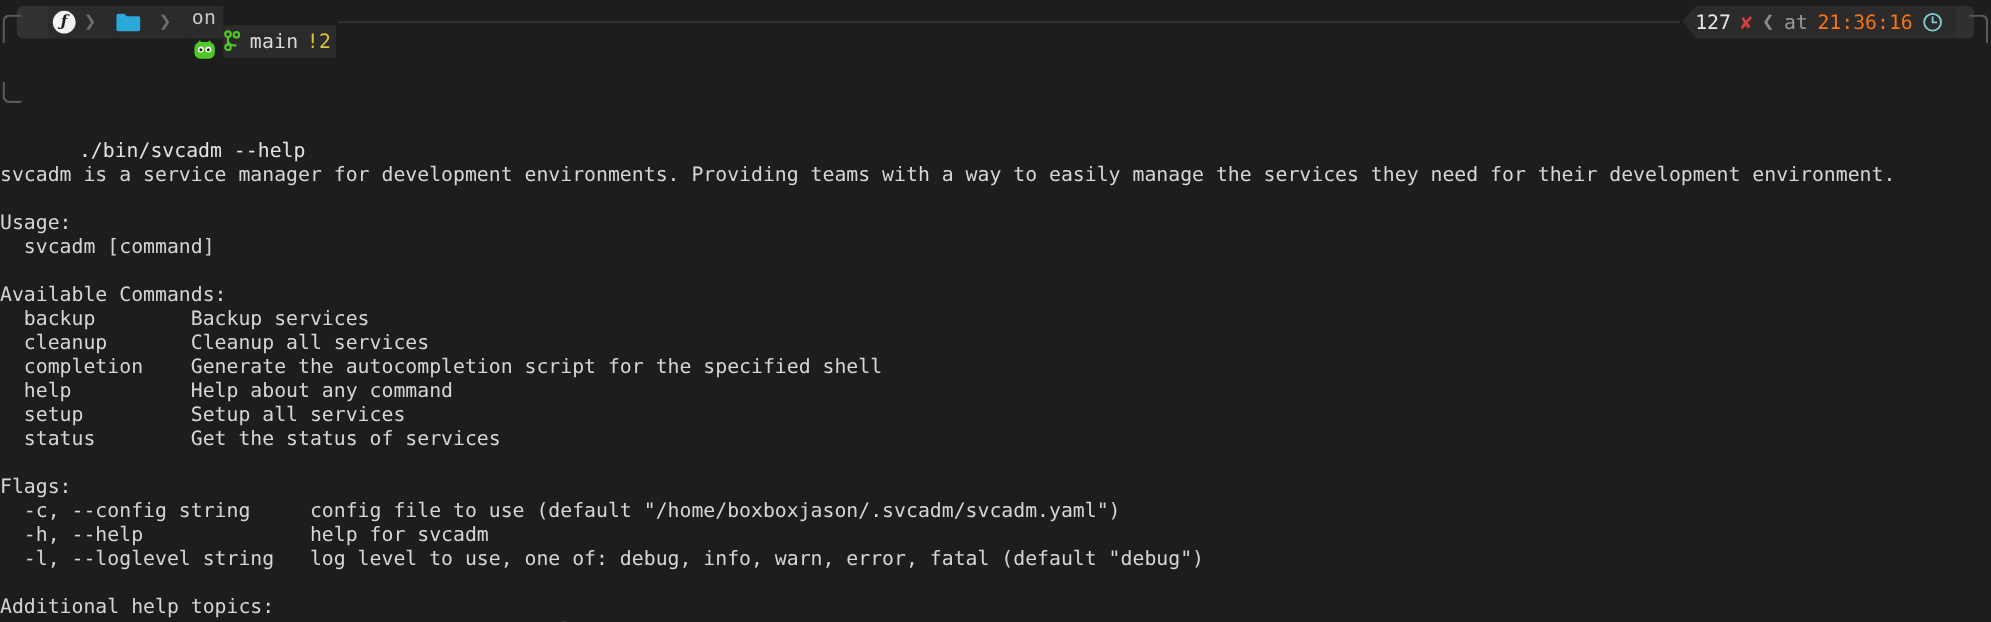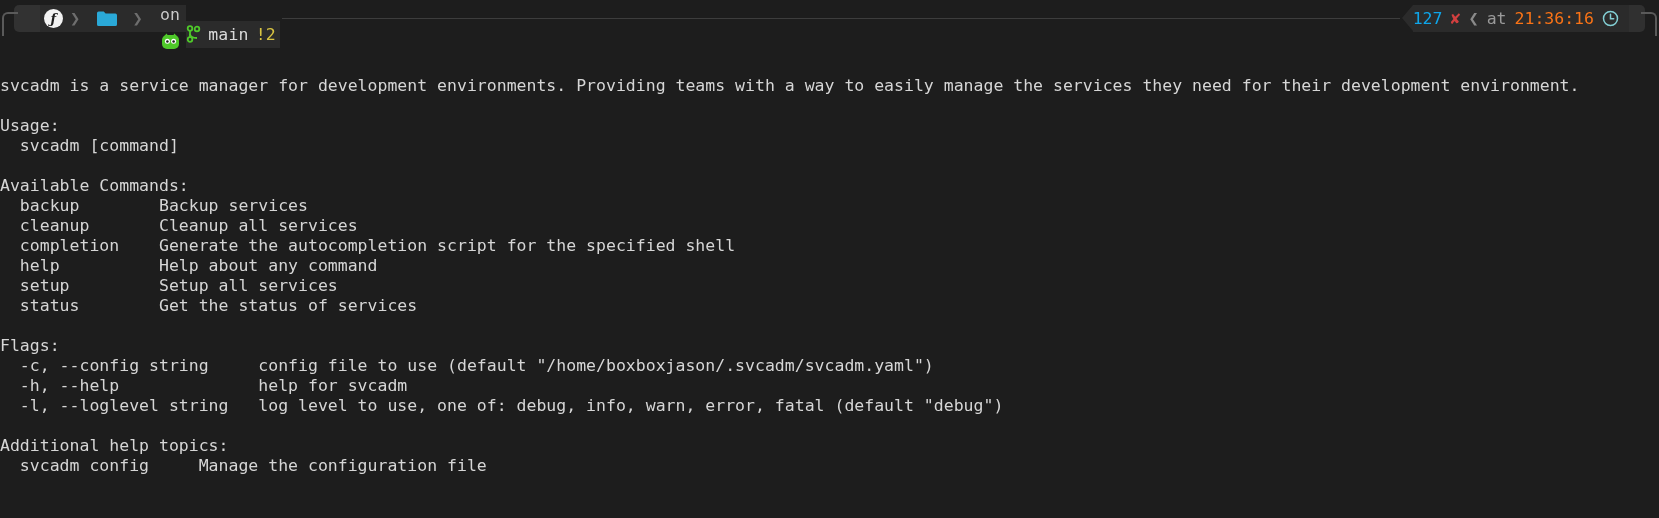--- a/index.html
+++ b/index.html
@@ -117,21 +117,21 @@
   }
   .seg-status {
     background: #2b2b2b;
     height: 27px;
     display: flex;
     align-items: center;
     gap: 8px;
     padding-right: 10px;
     font-size: 16.5px;
   }
-  .code-num { color: #0ea5e9; }
+  .code-num { color: #e5e5e5; }
   .code-x { color: #d13f3f; font-weight: bold; }
   .thin-chev { color: #8a8a8a; font-size: 17px; font-weight: 300; }
   .at-text { color: #9a9a9a; }
   .time-text { color: #f97316; }
   .clock-icon { display: inline-block; line-height: 0; }
   .seg-tail {
     background: #303030;
     width: 16px;
     height: 27px;
     border-top-right-radius: 5px;
@@ -257,14 +257,18 @@
           <circle cx="8.5" cy="8.5" r="7" fill="none" stroke="#83cfd4" stroke-width="1.5"></circle>
           <path d="M8.5 4.3 v4.4 h3.2" fill="none" stroke="#83cfd4" stroke-width="1.5" stroke-linecap="round"></path>
         </svg>
       </span>
     </div>
     <div class="seg-tail"></div>
   </div>
 </div>
 
 <div class="term">
+  <div class="cmdline">
+    <div class="corner-bl"></div>
+    <span>./bin/svcadm --help</span>
+  </div>
   <div id="output-lines"><div class="out">svcadm is a service manager for development environments. Providing teams with a way to easily manage the services they need for their development environment.</div><div class="blank"></div><div class="out">Usage:</div><div class="out">  svcadm [command]</div><div class="blank"></div><div class="out">Available Commands:</div><div class="out">  backup        Backup services</div><div class="out">  cleanup       Cleanup all services</div><div class="out">  completion    Generate the autocompletion script for the specified shell</div><div class="out">  help          Help about any command</div><div class="out">  setup         Setup all services</div><div class="out">  status        Get the status of services</div><div class="blank"></div><div class="out">Flags:</div><div class="out">  -c, --config string     config file to use (default "/home/boxboxjason/.svcadm/svcadm.yaml")</div><div class="out">  -h, --help              help for svcadm</div><div class="out">  -l, --loglevel string   log level to use, one of: debug, info, warn, error, fatal (default "debug")</div><div class="blank"></div><div class="out">Additional help topics:</div><div class="out">  svcadm config     Manage the configuration file</div></div>
 </div>
 
 </body></html>

